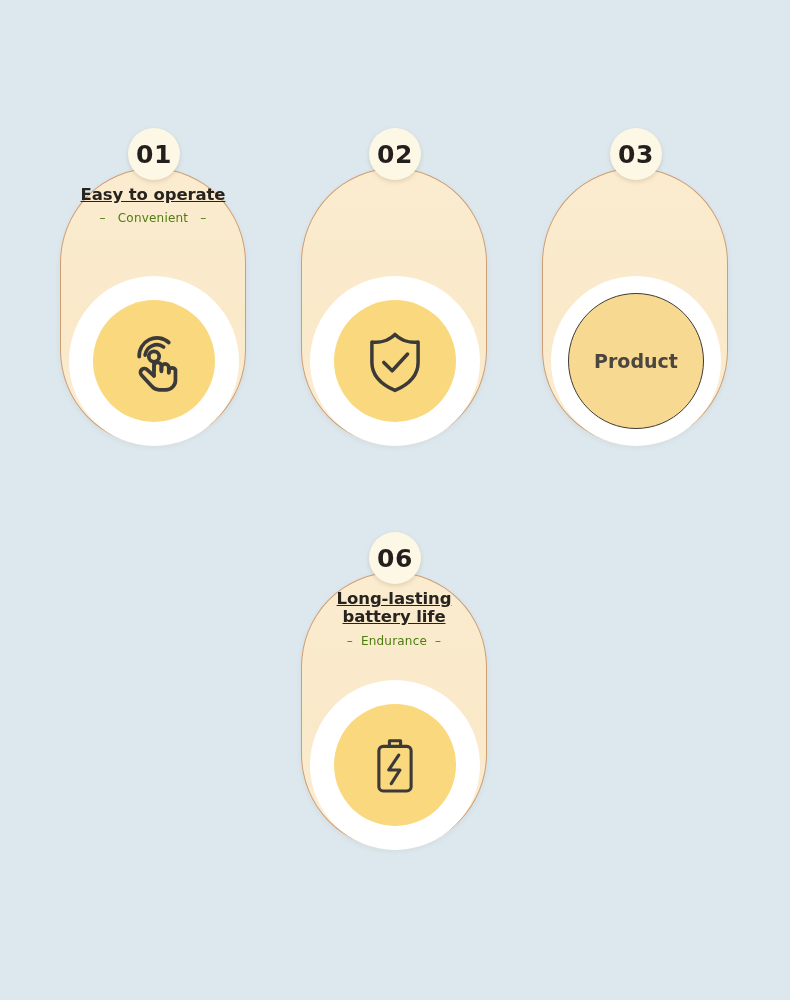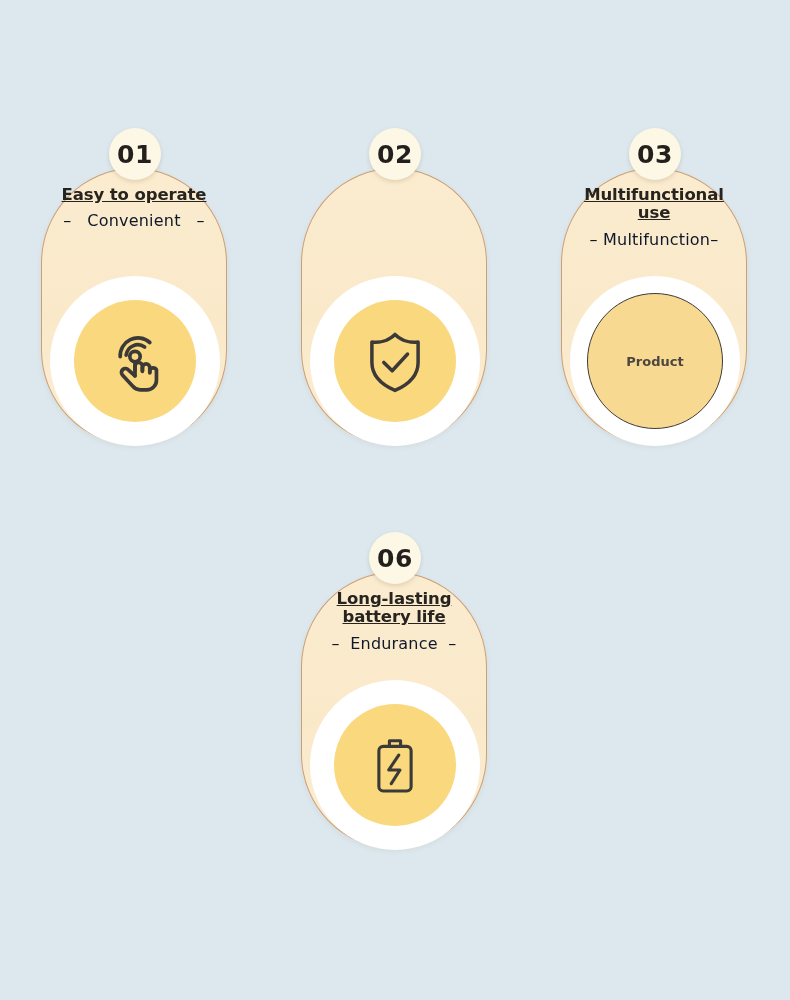--- a/index.html
+++ b/index.html
@@ -23,21 +23,21 @@
   }
 
   
   .row {
     position: absolute;
     left: 0;
     width: 790px;
     height: 320px;
     display: flex;
     justify-content: center;
-    gap: 72px;
+    gap: 53px;
   }
   .row.row-1 { top: 128px; }
   .row.row-2 { top: 532px; }
 
   
   .card {
     position: relative;
     width: 188px;
     height: 318px;
     flex: 0 0 188px;
@@ -90,22 +90,22 @@
     font-size: 16.5px;
     font-weight: bold;
     color: #27231f;
     line-height: 1.12;
     padding: 0 6px;
     letter-spacing: -0.1px;
     text-decoration: underline;
   }
   .subtitle {
     margin-top: 7px;
-    font-size: 16px;
-    color: #0f172a;
+    font-size: 12px;
+    color: #4d7c0f;
     letter-spacing: 0.2px;
     white-space: pre;
   }
 
   
   .ring {
     position: absolute;
     left: 50%;
     top: 148px;
     transform: translateX(-50%);
@@ -128,21 +128,21 @@
     justify-content: center;
   }
   .disc.product-disc {
     width: 136px;
     height: 136px;
     background: #f8d992;
     border: 1.4px solid #3e3a35;
     box-sizing: border-box;
   }
   .product-label {
-    font-size: 13px;
+    font-size: 19px;
     font-weight: bold;
     color: #4b463f;
   }
 
   .disc svg { display: block; }
   .ico-stroke {
     fill: none;
     stroke: #3c3a38;
     stroke-width: 5;
     stroke-linecap: round;
@@ -191,24 +191,20 @@
               <path class="ico-stroke" d="M34 52 L46 64 L68 40"></path>
             </svg>
           </span>
         </div>
       </div>
     </div>
 
     <div class="card">
       <div class="card-body"></div>
       <div class="badge">03</div>
-      <div class="txt">
-        <div class="title">Multifunctional use</div>
-        <div class="subtitle">– Multifunction–</div>
-      </div>
       <div class="ring">
         <div class="disc product-disc">
           <span class="product-label">Product</span>
         </div>
       </div>
     </div>
 
   </div>
 
   <div class="row row-2">

